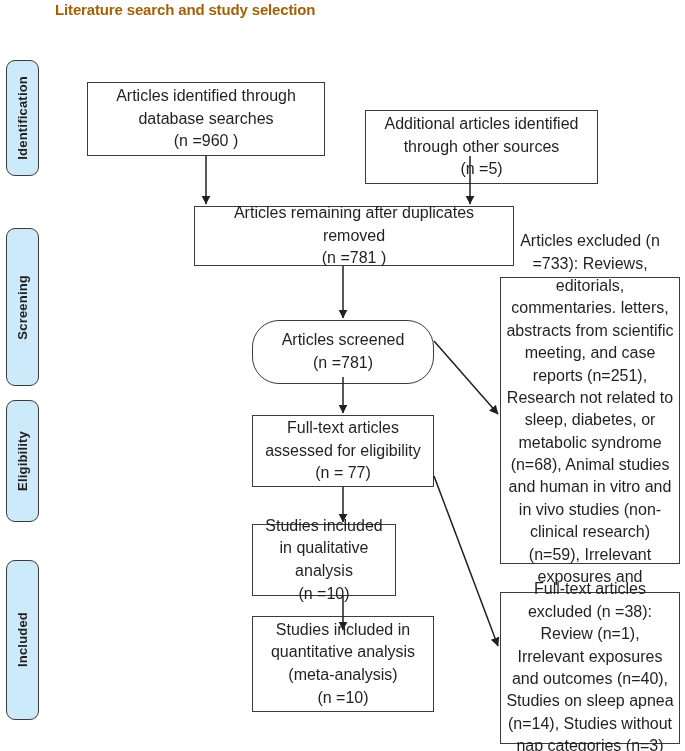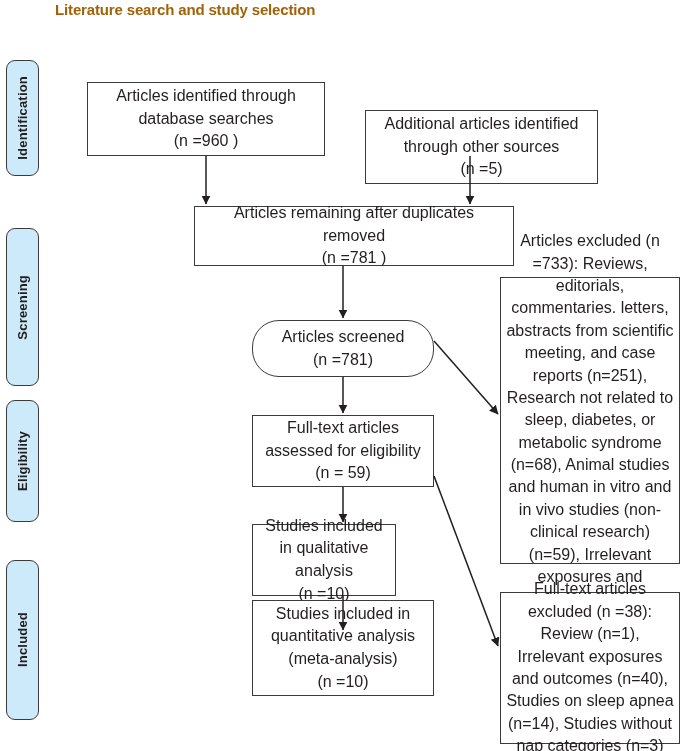--- a/index.html
+++ b/index.html
@@ -113,33 +113,33 @@
 (n =960 )</div>
       </div>
       <div class="flow-box" style="left: 365px; top: 90px; width: 233px; height: 74px; margin-top: 20px;">
         <div style="white-space: pre-line;">Additional articles identified through other sources
 (n =5)</div>
       </div>
       <div class="flow-box" style="left: 194px; top: 206px; width: 320px; height: 60px;">
         <div style="white-space: pre-line;">Articles remaining after duplicates removed
 (n =781 )</div>
       </div>
-      <div class="flow-box" style="left: 252px; top: 320px; width: 182px; height: 57px; border-radius: 27px;">
+      <div class="flow-box" style="left: 252px; top: 320px; width: 182px; height: 64px; border-radius: 27px;">
         <div style="white-space: pre-line;">Articles screened
 (n =781)</div>
       </div>
       <div class="flow-box" style="left: 252px; top: 415px; width: 182px; height: 72px;">
         <div style="white-space: pre-line;">Full-text articles assessed for eligibility
-(n = 59)</div>
+(n = 77)</div>
       </div>
       <div class="flow-box" style="left: 252px; top: 524px; width: 144px; height: 72px;">
         <div style="white-space: pre-line;">Studies included in qualitative analysis
 (n =10)</div>
       </div>
-      <div class="flow-box" style="left: 252px; top: 600px; width: 182px; height: 96px;">
+      <div class="flow-box" style="left: 252px; top: 616px; width: 182px; height: 96px;">
         <div style="white-space: pre-line;">Studies included in quantitative analysis (meta-analysis)
 (n =10)</div>
       </div>
       <div class="flow-box dense" style="left: 500px; top: 277px; width: 180px; height: 287px;">
         <div style="white-space: pre-line;">Articles excluded (n =733): Reviews, editorials, commentaries. letters, abstracts from scientific meeting, and case reports (n=251), Research not related to sleep, diabetes, or metabolic syndrome (n=68), Animal studies and human in vitro and in vivo studies (non-clinical research) (n=59), Irrelevant exposures and outcomes (n=355)</div>
       </div>
       <div class="flow-box dense" style="left: 500px; top: 592px; width: 180px; height: 152px;">
         <div style="white-space: pre-line;">Full-text articles excluded (n =38): Review (n=1), Irrelevant exposures and outcomes (n=40), Studies on sleep apnea (n=14), Studies without nap categories (n=3)</div>
       </div>
     </div>

